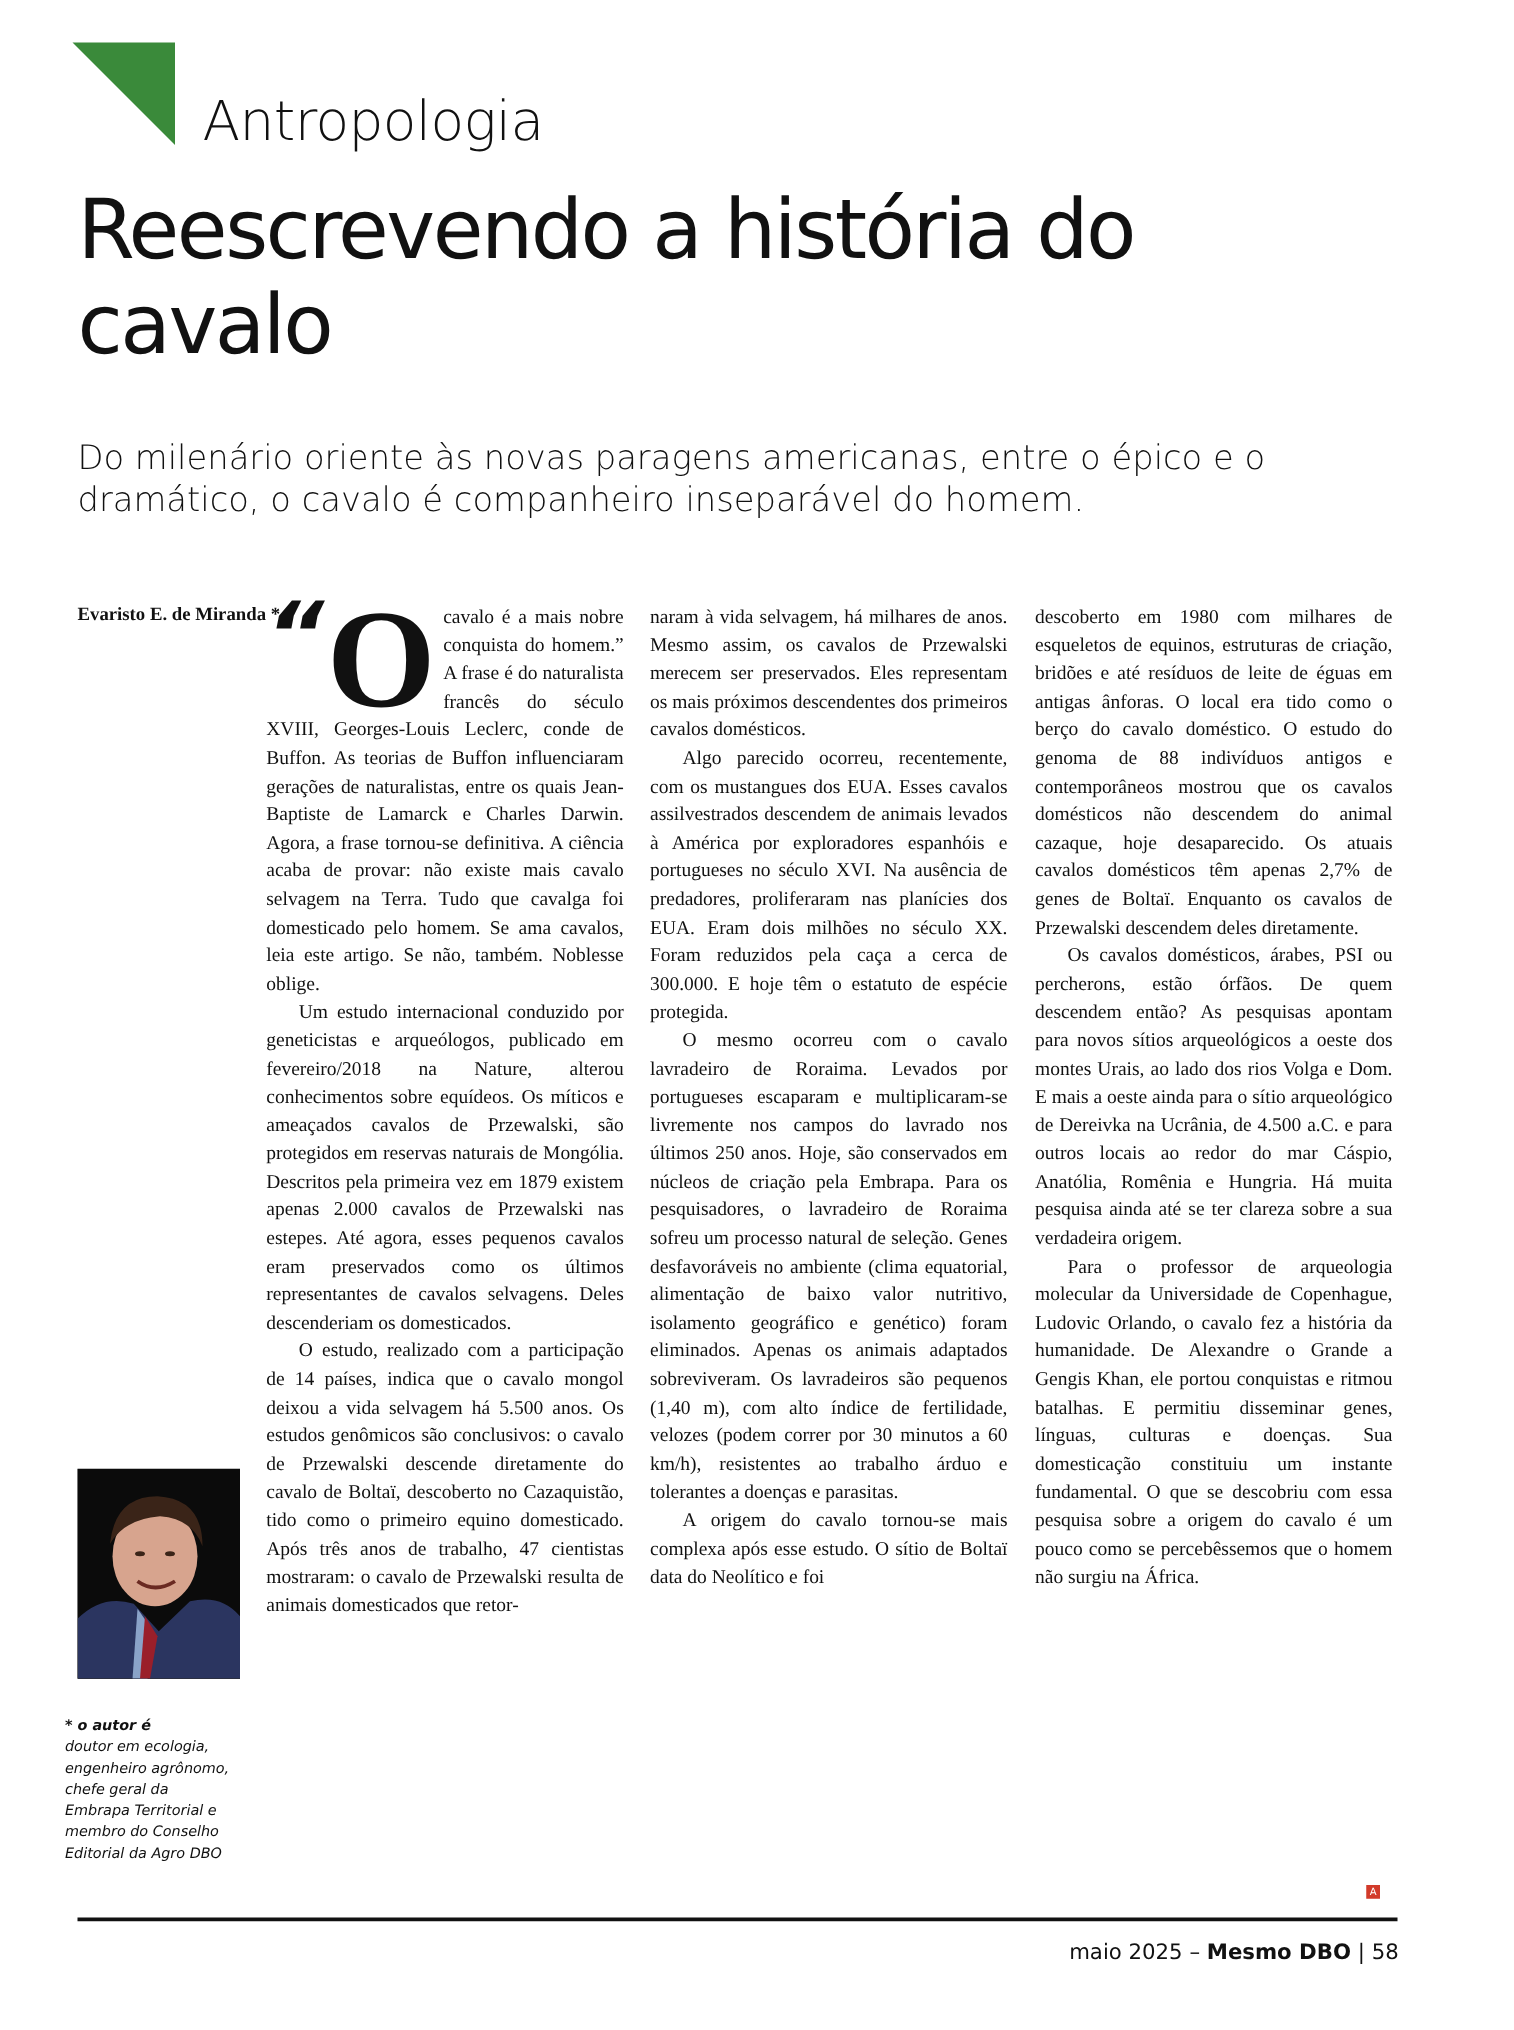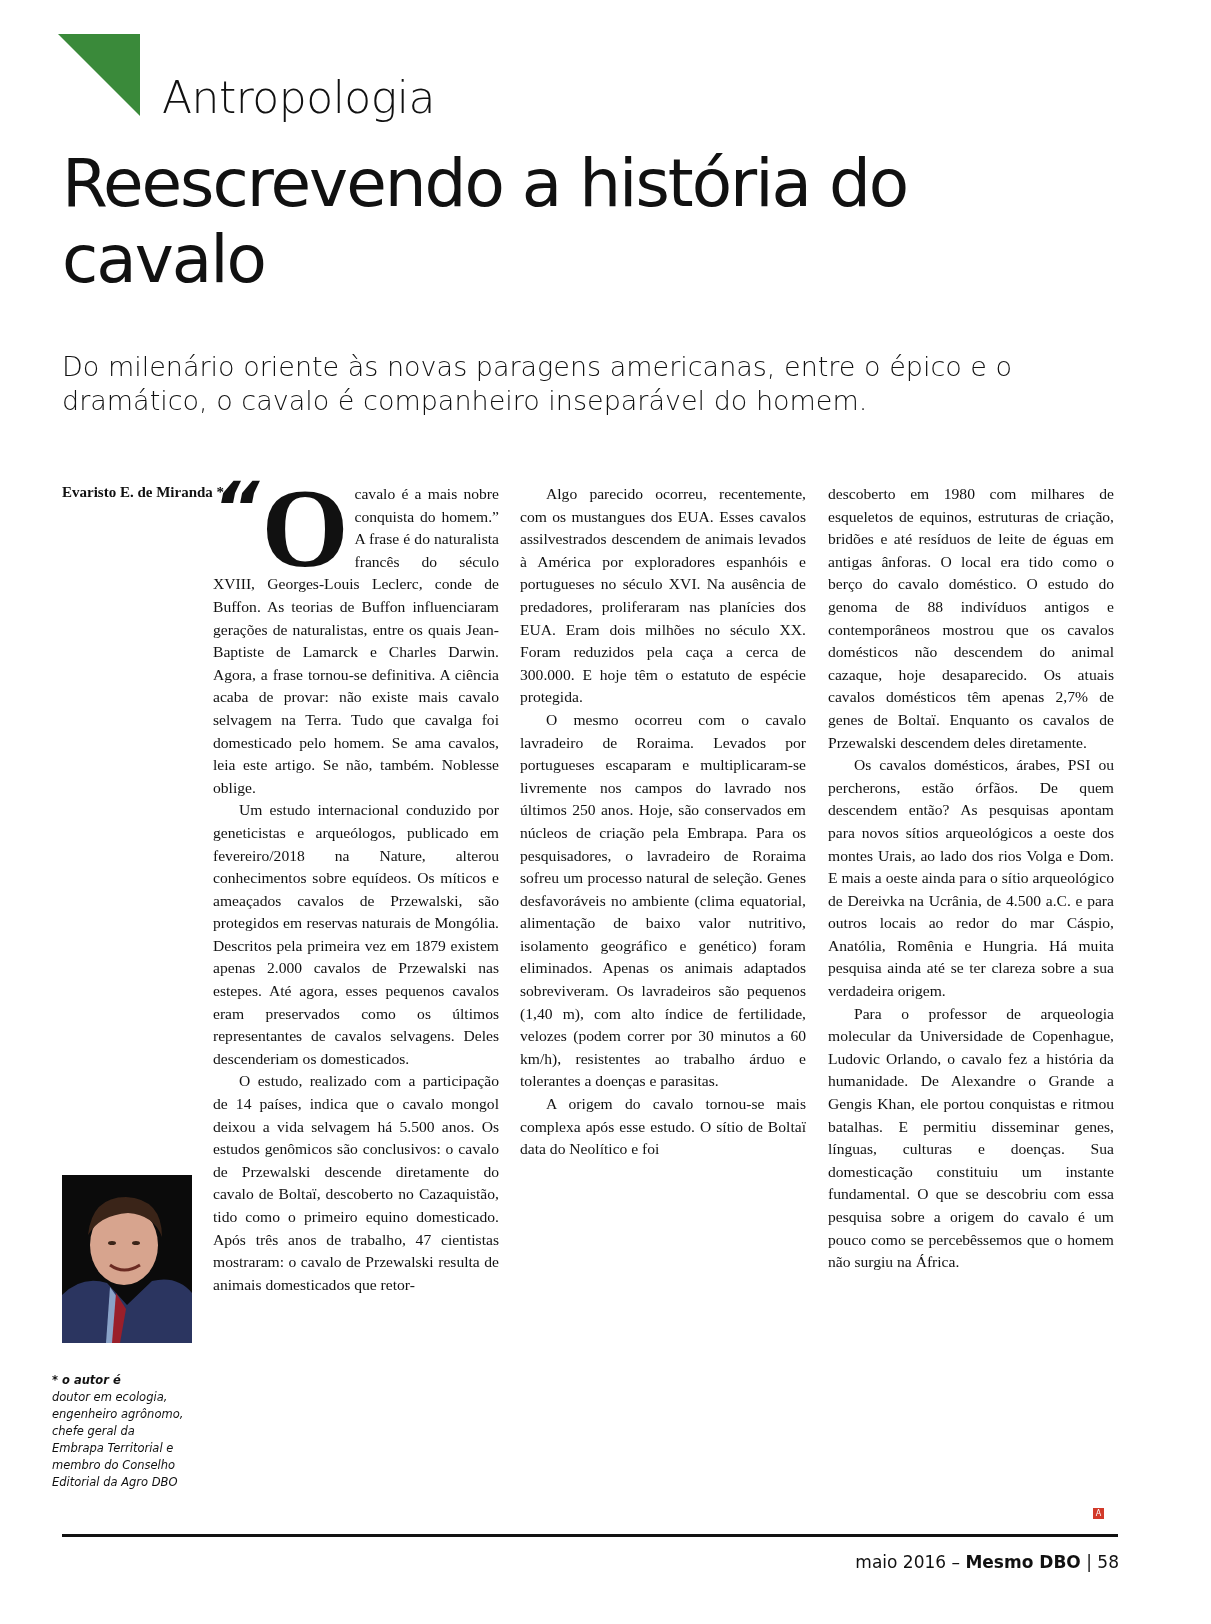--- a/index.html
+++ b/index.html
@@ -86,20 +86,21 @@
   <p class="noindent dropcap-wrap">
     <span class="dropquote">“</span>
     <span class="dropcap">O</span>
     <span>cavalo é a mais nobre conquista do homem.” A frase é do naturalista francês do século XVIII, Georges-Louis Leclerc, conde de Buffon. As teorias de Buffon influenciaram gerações de naturalistas, entre os quais Jean-Baptiste de Lamarck e Charles Darwin. Agora, a frase tornou-se definitiva. A ciência acaba de provar: não existe mais cavalo selvagem na Terra. Tudo que cavalga foi domesticado pelo homem. Se ama cavalos, leia este artigo. Se não, também. Noblesse oblige.</span>
   </p>
   <p>Um estudo internacional conduzido por geneticistas e arqueólogos, publicado em fevereiro/2018 na Nature, alterou conhecimentos sobre equídeos. Os míticos e ameaçados cavalos de Przewalski, são protegidos em reservas naturais de Mongólia. Descritos pela primeira vez em 1879 existem apenas 2.000 cavalos de Przewalski nas estepes. Até agora, esses pequenos cavalos eram preservados como os últimos representantes de cavalos selvagens. Deles descenderiam os domesticados.</p>
   <p>O estudo, realizado com a participação de 14 países, indica que o cavalo mongol deixou a vida selvagem há 5.500 anos. Os estudos genômicos são conclusivos: o cavalo de Przewalski descende diretamente do cavalo de Boltaï, descoberto no Cazaquistão, tido como o primeiro equino domesticado. Após três anos de trabalho, 47 cientistas mostraram: o cavalo de Przewalski resulta de animais domesticados que retor-</p>
 </div>
 
 <div class="col col2 body-text">
+  <p class="noindent">naram à vida selvagem, há milhares de anos. Mesmo assim, os cavalos de Przewalski merecem ser preservados. Eles representam os mais próximos descendentes dos primeiros cavalos domésticos.</p>
   <p>Algo parecido ocorreu, recentemente, com os mustangues dos EUA. Esses cavalos assilvestrados descendem de animais levados à América por exploradores espanhóis e portugueses no século XVI. Na ausência de predadores, proliferaram nas planícies dos EUA. Eram dois milhões no século XX. Foram reduzidos pela caça a cerca de 300.000. E hoje têm o estatuto de espécie protegida.</p>
   <p>O mesmo ocorreu com o cavalo lavradeiro de Roraima. Levados por portugueses escaparam e multiplicaram-se livremente nos campos do lavrado nos últimos 250 anos. Hoje, são conservados em núcleos de criação pela Embrapa. Para os pesquisadores, o lavradeiro de Roraima sofreu um processo natural de seleção. Genes desfavoráveis no ambiente (clima equatorial, alimentação de baixo valor nutritivo, isolamento geográfico e genético) foram eliminados. Apenas os animais adaptados sobreviveram. Os lavradeiros são pequenos (1,40 m), com alto índice de fertilidade, velozes (podem correr por 30 minutos a 60 km/h), resistentes ao trabalho árduo e tolerantes a doenças e parasitas.</p>
   <p>A origem do cavalo tornou-se mais complexa após esse estudo. O sítio de Boltaï data do Neolítico e foi</p>
 </div>
 
 <div class="col col3 body-text">
   <p class="noindent">descoberto em 1980 com milhares de esqueletos de equinos, estruturas de criação, bridões e até resíduos de leite de éguas em antigas ânforas. O local era tido como o berço do cavalo doméstico. O estudo do genoma de 88 indivíduos antigos e contemporâneos mostrou que os cavalos domésticos não descendem do animal cazaque, hoje desaparecido. Os atuais cavalos domésticos têm apenas 2,7% de genes de Boltaï. Enquanto os cavalos de Przewalski descendem deles diretamente.</p>
   <p>Os cavalos domésticos, árabes, PSI ou percherons, estão órfãos. De quem descendem então? As pesquisas apontam para novos sítios arqueológicos a oeste dos montes Urais, ao lado dos rios Volga e Dom. E mais a oeste ainda para o sítio arqueológico de Dereivka na Ucrânia, de 4.500 a.C. e para outros locais ao redor do mar Cáspio, Anatólia, Romênia e Hungria. Há muita pesquisa ainda até se ter clareza sobre a sua verdadeira origem.</p>
   <p>Para o professor de arqueologia molecular da Universidade de Copenhague, Ludovic Orlando, o cavalo fez a história da humanidade. De Alexandre o Grande a Gengis Khan, ele portou conquistas e ritmou batalhas. E permitiu disseminar genes, línguas, culturas e doenças. Sua domesticação constituiu um instante fundamental. O que se descobriu com essa pesquisa sobre a origem do cavalo é um pouco como se percebêssemos que o homem não surgiu na África.</p>
 </div>
@@ -121,14 +122,14 @@
 <div class="author-caption">
   <span class="cap-head">* o autor é</span>
   <span>doutor em ecologia, engenheiro agrônomo, chefe geral da Embrapa Territorial e membro do Conselho Editorial da Agro DBO</span>
 </div>
 
 <div class="end-mark">A</div>
 
 <div class="rule"></div>
 
 <div class="footer">
-  <span>maio 2016 – </span><span class="brand">Mesmo DBO</span><span> | </span><span>58</span>
+  <span>maio 2025 – </span><span class="brand">Mesmo DBO</span><span> | </span><span>58</span>
 </div>
 
 </body></html>

